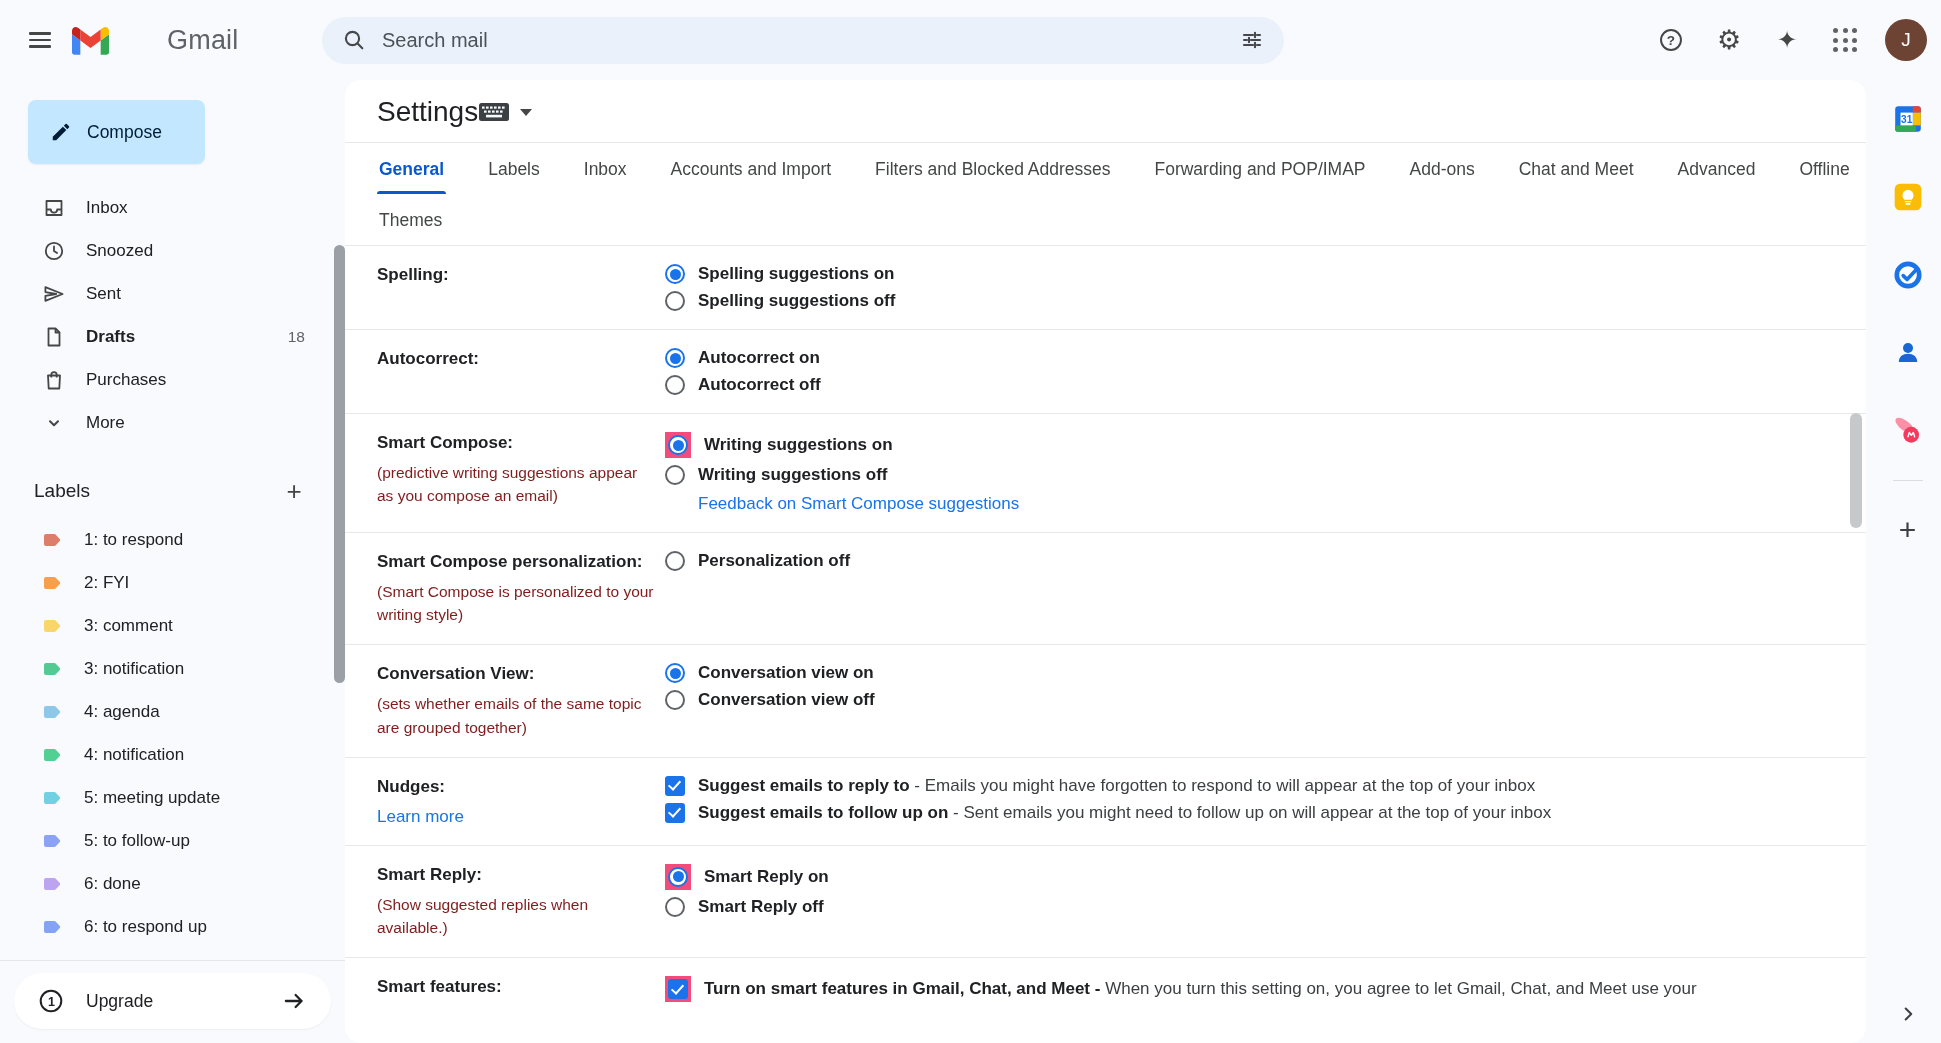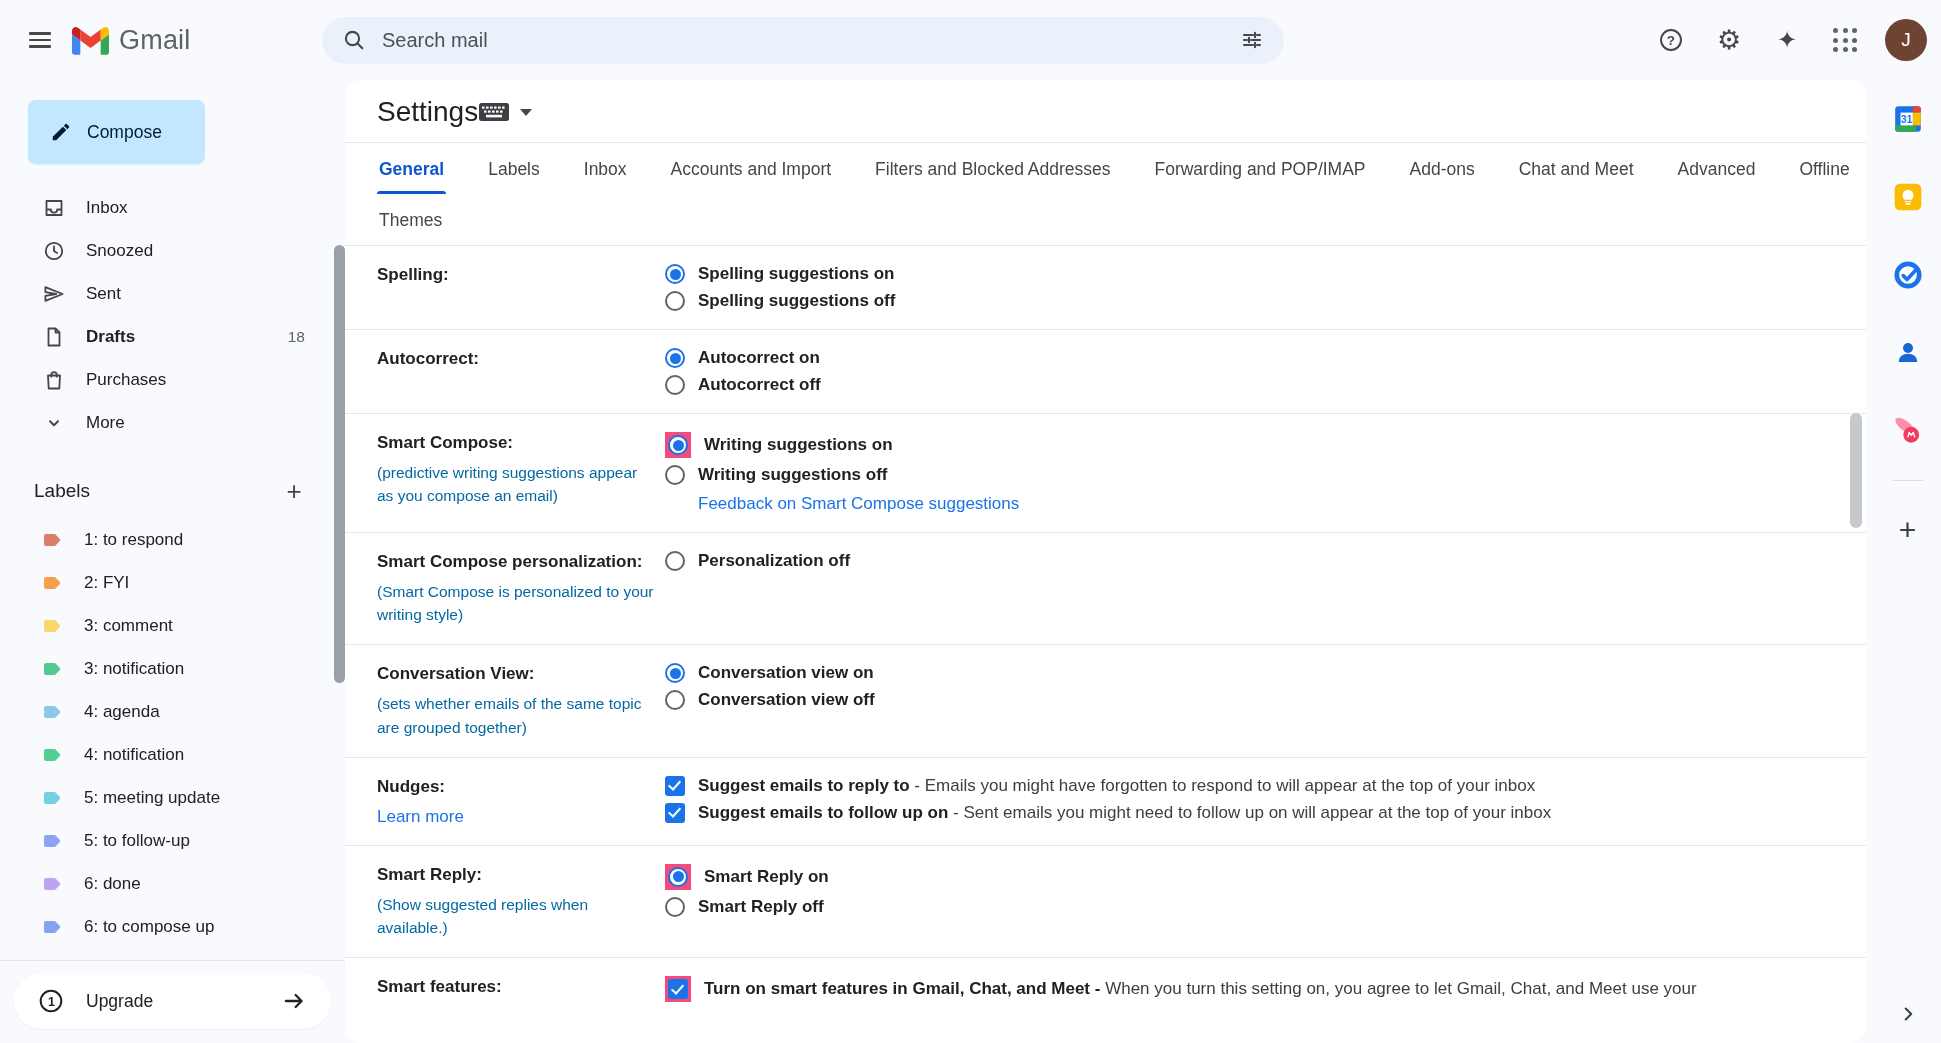--- a/index.html
+++ b/index.html
@@ -6,21 +6,21 @@
   html,body { width:1941px; height:1043px; }
   body { font-family:"Liberation Sans", sans-serif; background:#f8fafd; overflow:hidden; }
   .app { position:relative; width:1941px; height:1043px; background:#f8fafd; color:#202124; }
 
   
   .topbar { height:80px; display:flex; align-items:center; padding:0 14px 0 16px; }
   .hamburger { width:48px; height:48px; border-radius:50%; display:flex; align-items:center; justify-content:center; flex:none; cursor:pointer; }
   .hamburger .bars { width:22px; }
   .hamburger .bars div { height:2.4px; background:#444746; margin:4.3px 0; border-radius:1px; }
   .logo { display:flex; align-items:center; gap:10px; margin-left:8px; width:170px; }
-  .logo-text { font-size:27px; color:#5f6368; letter-spacing:.2px; }
+  .logo-text { font-size:27px; color:#5f6368; letter-spacing:.2px;margin-left:48px; }
   .searchbar { margin-left:80px; width:962px; height:47px; background:#eaf1fb; border-radius:28px; display:flex; align-items:center; padding:0 10px; }
   .searchbar .icbtn { width:44px; height:44px; border-radius:50%; display:flex; align-items:center; justify-content:center; cursor:pointer; flex:none; }
   .searchbar input { flex:1; border:none; outline:none; background:transparent; font-size:20px; color:#202124; padding:0 6px; font-family:"Liberation Sans", sans-serif; }
   .searchbar input::placeholder { color:#4c5257; opacity:1; }
   .topbar-right { margin-left:auto; display:flex; align-items:center; gap:10px; }
   .tb-icon { width:48px; height:48px; border-radius:50%; display:flex; align-items:center; justify-content:center; cursor:pointer; color:#444746; }
   .gear-glyph { font-size:27px; line-height:1; }
   .sparkle-glyph { font-size:24px; line-height:1; }
   .apps-grid { display:grid; grid-template-columns:repeat(3,5px); grid-template-rows:repeat(3,5px); gap:4.5px; }
   .apps-grid i { width:5px; height:5px; border-radius:50%; background:#5f6368; }
@@ -59,21 +59,21 @@
   .kbd-caret { width:0; height:0; border-left:6px solid transparent; border-right:6px solid transparent; border-top:7px solid #444746; }
   .tabs { padding:0 28px 0 32px; border-bottom:1px solid #e7e8eb; }
   .tabrow { display:flex; gap:40px; }
   .tab { position:relative; padding:16px 2px 14px; font-size:17.5px; color:#444746; cursor:pointer; white-space:nowrap; }
   .tab.active { color:#0b57d0; font-weight:600; }
   .tab.active::after { content:""; position:absolute; left:0; right:0; bottom:0; height:3px; background:#0b57d0; border-radius:3px 3px 0 0; }
 
   .srow { display:flex; padding:18px 26px 18px 32px; border-bottom:1px solid #e7e8eb; }
   .rlabel { width:288px; flex:none; padding-right:8px; }
   .rtitle { font-weight:700; font-size:17px; color:#202124; line-height:1.35; display:block; }
-  .rsub { margin-top:6px; font-size:15.5px; color:#0369a1; line-height:1.5; display:block; font-weight:400; }
+  .rsub { margin-top:6px; font-size:15.5px; color:#7f1d1d; line-height:1.5; display:block; font-weight:400; }
   .ropts { flex:1; min-width:0; display:flex; flex-direction:column; gap:7px; }
   .opt { display:flex; align-items:center; gap:13px; font-size:17px; font-weight:700; color:#202124; cursor:pointer; }
   .radio { box-sizing:border-box; width:20px; height:20px; border:2px solid #5f6368; border-radius:50%; flex:none; position:relative; background:#fff; cursor:pointer; }
   .radio.sel { border-color:#1a73e8; }
   .radio.sel::after { content:""; position:absolute; inset:2.5px; border-radius:50%; background:#1a73e8; }
   .checkbox { width:20px; height:20px; border-radius:3px; background:#1a73e8; flex:none; position:relative; cursor:pointer; }
   .checkbox::after { content:""; position:absolute; left:6.4px; top:2.6px; width:5px; height:10px; border:solid #fff; border-width:0 2.5px 2.5px 0; transform:rotate(42deg); }
   .hl { display:inline-flex; padding:3px; background:#f24b7c; flex:none; }
   .link { color:#1a73e8; font-size:17px; font-weight:400; cursor:pointer; }
   .feedback-link { margin-left:33px; margin-top:2px; }
@@ -279,21 +279,21 @@
         <div class="label-item">
           <svg width="20" height="20" viewBox="0 0 20 20">
               <path d="M2 6a2 2 0 0 1 2-2h8.3a2 2 0 0 1 1.5.7l4 4.4a1.3 1.3 0 0 1 0 1.8l-4 4.4a2 2 0 0 1-1.5.7H4a2 2 0 0 1-2-2z" fill="#bda4f1"></path>
             </svg>
           <span>6: done</span>
         </div>
         <div class="label-item">
           <svg width="20" height="20" viewBox="0 0 20 20">
               <path d="M2 6a2 2 0 0 1 2-2h8.3a2 2 0 0 1 1.5.7l4 4.4a1.3 1.3 0 0 1 0 1.8l-4 4.4a2 2 0 0 1-1.5.7H4a2 2 0 0 1-2-2z" fill="#84a3f3"></path>
             </svg>
-          <span>6: to compose up</span>
+          <span>6: to respond up</span>
         </div>
       </div>
 
       <div class="side-footer">
         <div class="upgrade">
           <svg width="26" height="26" viewBox="0 0 26 26">
             <circle cx="13" cy="13" r="10.3" fill="none" stroke="#202124" stroke-width="2"></circle>
             <text x="13.5" y="18" text-anchor="middle" font-size="12.5" font-weight="bold" fill="#202124">1</text>
           </svg>
           <span class="ulabel">Upgrade</span>

